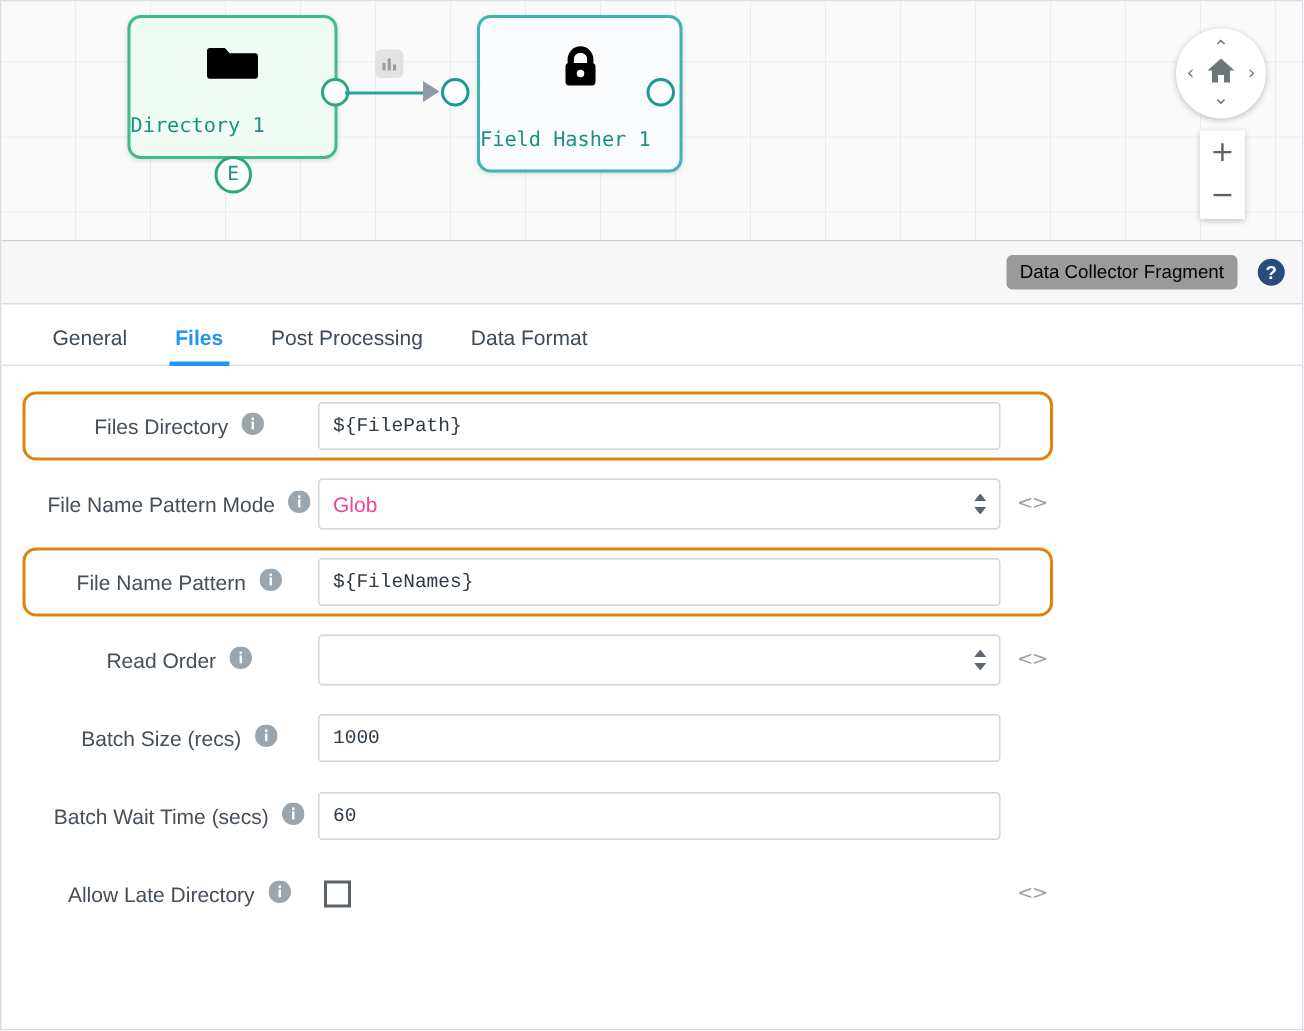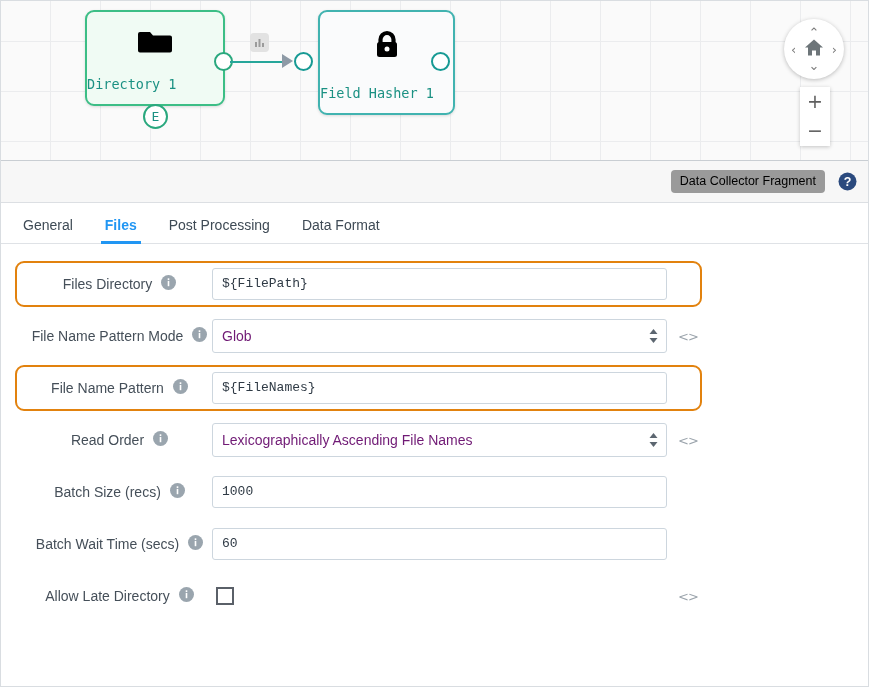--- a/index.html
+++ b/index.html
@@ -218,21 +218,21 @@
     top: 11px;
     width: 19px;
     height: 19px;
   }
 
   
   .tabs {
     display: flex;
     align-items: flex-end;
     height: 41px;
-    padding: 0 0 0 8px;
+    padding: 0 0 0 20px;
     border-bottom: 1px solid #dfe2e6;
     background: #ffffff;
     box-sizing: border-box;
   }
   .tab {
     font-size: 14px;
     color: #3e4a55;
     padding: 0 14px 10px 14px;
     margin-right: 4px;
     position: relative;
@@ -304,21 +304,21 @@
     overflow: hidden;
   }
   .select-input {
     box-sizing: border-box;
     width: 455px;
     height: 34px;
     border: 1px solid #cdd6de;
     border-radius: 3px;
     background: #ffffff;
     font-size: 14px;
-    color: #701a75;
+    color: #ec4899;
     padding: 0 26px 0 9px;
     line-height: 32px;
     white-space: nowrap;
     overflow: hidden;
     position: relative;
   }
   .spinner {
     position: absolute;
     right: 8px;
     top: 50%;
@@ -492,21 +492,20 @@
         <span class="info-icon">
           <svg width="15" height="15" viewBox="0 0 15 15" aria-hidden="true">
             <circle cx="7.5" cy="7.5" r="7.5" fill="#9aa5ae"></circle>
             <rect x="6.7" y="6" width="1.6" height="5.2" fill="#ffffff"></rect>
             <rect x="6.7" y="3.3" width="1.6" height="1.8" fill="#ffffff"></rect>
           </svg>
         </span>
       </div>
       <div class="control">
         <div class="select-input">
-          <span>Lexicographically Ascending File Names</span>
           <span class="spinner">
             <svg width="9" height="14" viewBox="0 0 9 14" aria-hidden="true">
               <path d="M4.5 0 L8.5 5 h-8 z" fill="#5c6670"></path>
               <path d="M4.5 14 L8.5 9 h-8 z" fill="#5c6670"></path>
             </svg>
           </span>
         </div>
         <span class="expr-toggle">&lt;&gt;</span>
       </div>
     </div>

